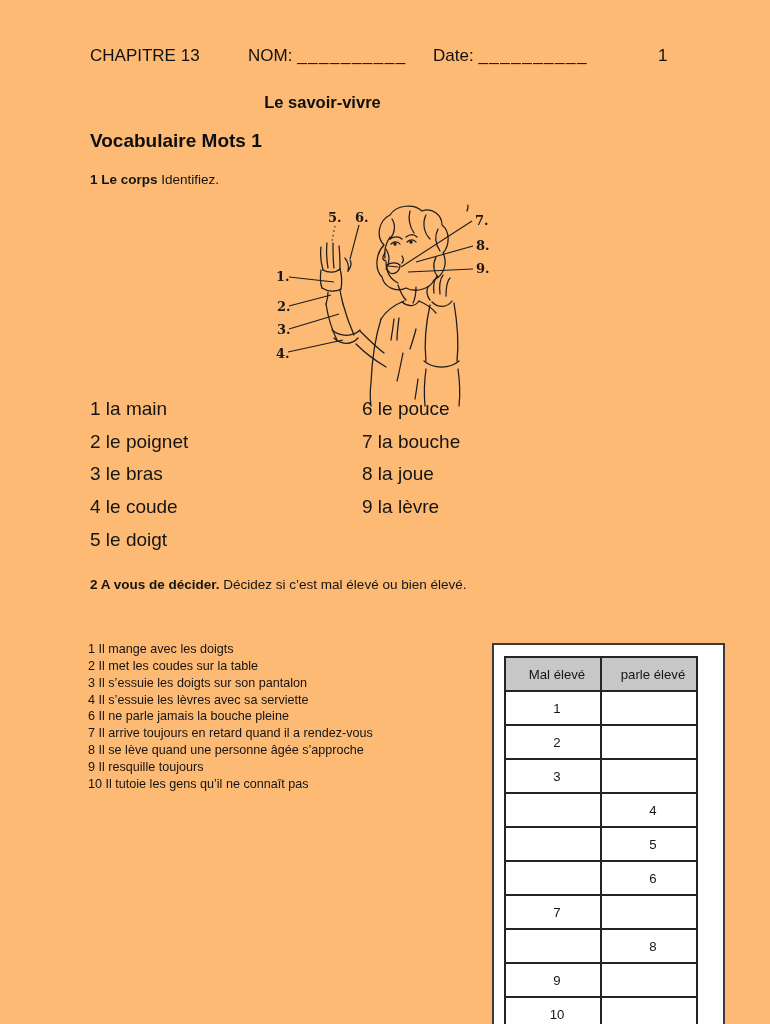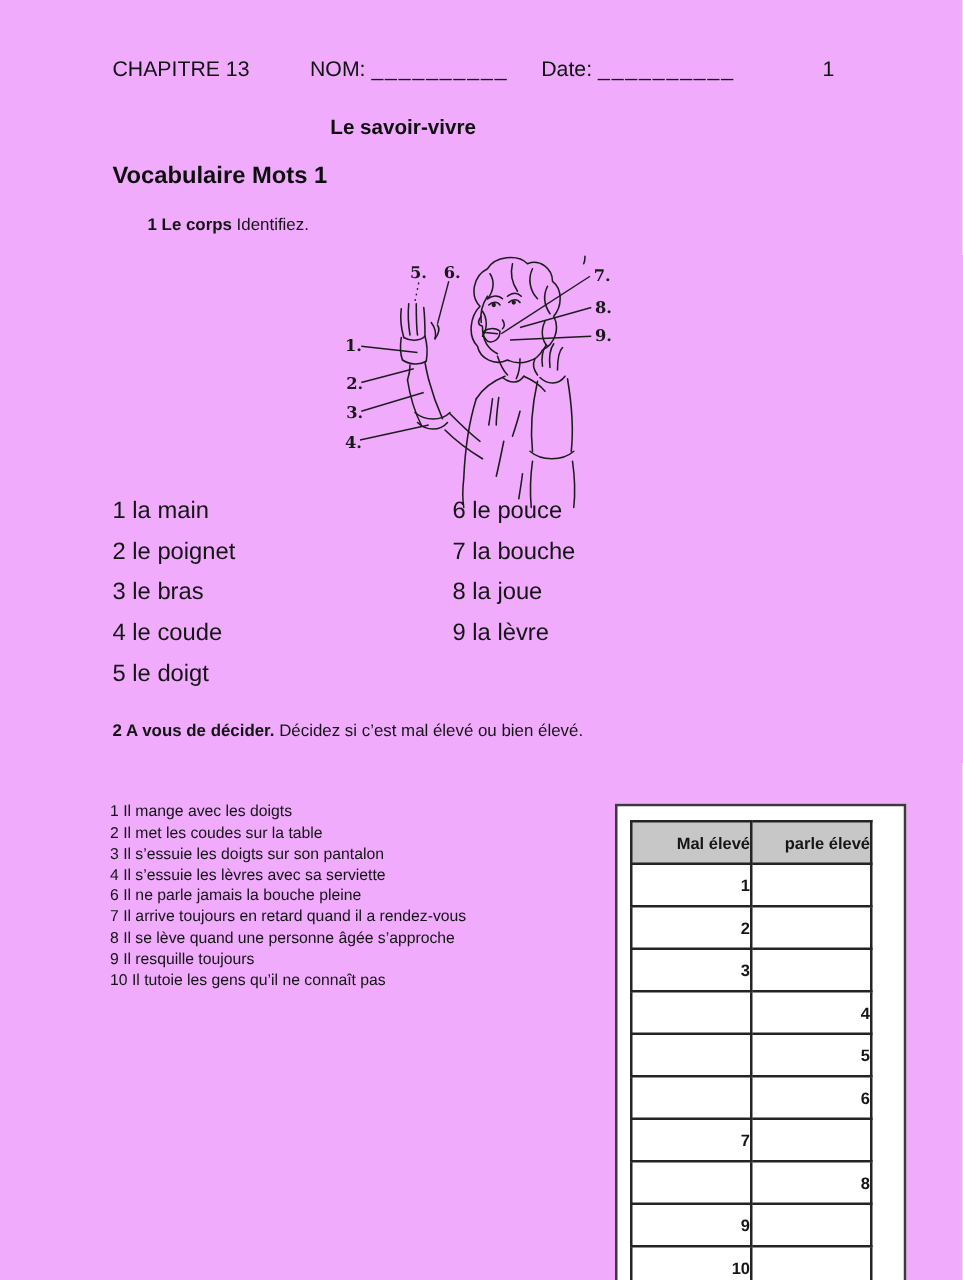--- a/index.html
+++ b/index.html
@@ -1,49 +1,49 @@
 <!DOCTYPE html>
 <html><head>
 <meta charset="utf-8">
 <style>
   html,body{margin:0;padding:0;background:#ffffff;}
   .page{
-    position:relative;width:770px;height:1024px;background:#f0abfc;overflow:hidden;
+    position:relative;width:770px;height:1024px;background:#fdba74;overflow:hidden;
     font-family:"Liberation Sans",sans-serif;color:#141414;
   }
   .abs{position:absolute;}
   
   .hdr{top:46px;font-size:17px;color:#111;}
   .hdr-chapter{left:90px;}
   .hdr-nom{left:248px;}
   .hdr-date{left:433px;}
   .hdr-pageno{left:658px;}
   .blank{letter-spacing:1.5px;}
   
   .doc-title{top:93px;left:0;width:645px;text-align:center;font-size:16.5px;font-weight:700;color:#0e0e0e;}
   .section-heading{top:130px;left:90px;font-size:19px;font-weight:700;color:#0e0e0e;}
   .ex-heading{left:90px;font-size:13.5px;}
-  .ex1-heading{top:172px;margin-left:28px;}
+  .ex1-heading{top:172px;}
   .ex2-heading{top:577px;}
   .ex-heading b{font-weight:700;}
   
   .figure-wrap{left:268px;top:201px;width:235px;height:206px;}
   .fig-label{font-family:"DejaVu Serif",serif;font-size:13px;font-weight:bold;fill:#181818;}
   
   .vocab{top:393px;font-size:19px;line-height:32.7px;white-space:nowrap;}
   .vocab-left{left:90px;}
   .vocab-right{left:362px;}
   
   .behavior-list{left:88px;top:641px;font-size:12.6px;line-height:16.85px;white-space:nowrap;}
   
   .table-box{left:492px;top:643px;width:229px;height:395px;border:2px solid #3a3a3a;background:#fff;}
   .answer-table{position:absolute;left:10px;top:11px;border-collapse:collapse;font-size:13.2px;color:#161616;}
   .answer-table th,.answer-table td{
-    border:2px solid #242424;height:32px;padding:0 0 0 8px;text-align:right;
-    font-weight:700;vertical-align:middle;
+    border:2px solid #242424;height:32px;padding:0 0 0 8px;text-align:center;
+    font-weight:400;vertical-align:middle;
   }
   .answer-table th{background:#c7c7c7;width:86px;}
   .answer-table td{width:86px;}
 </style>
 </head>
 <body>
 
 <div class="page">
 
   <div class="abs hdr hdr-chapter">CHAPITRE 13</div>

